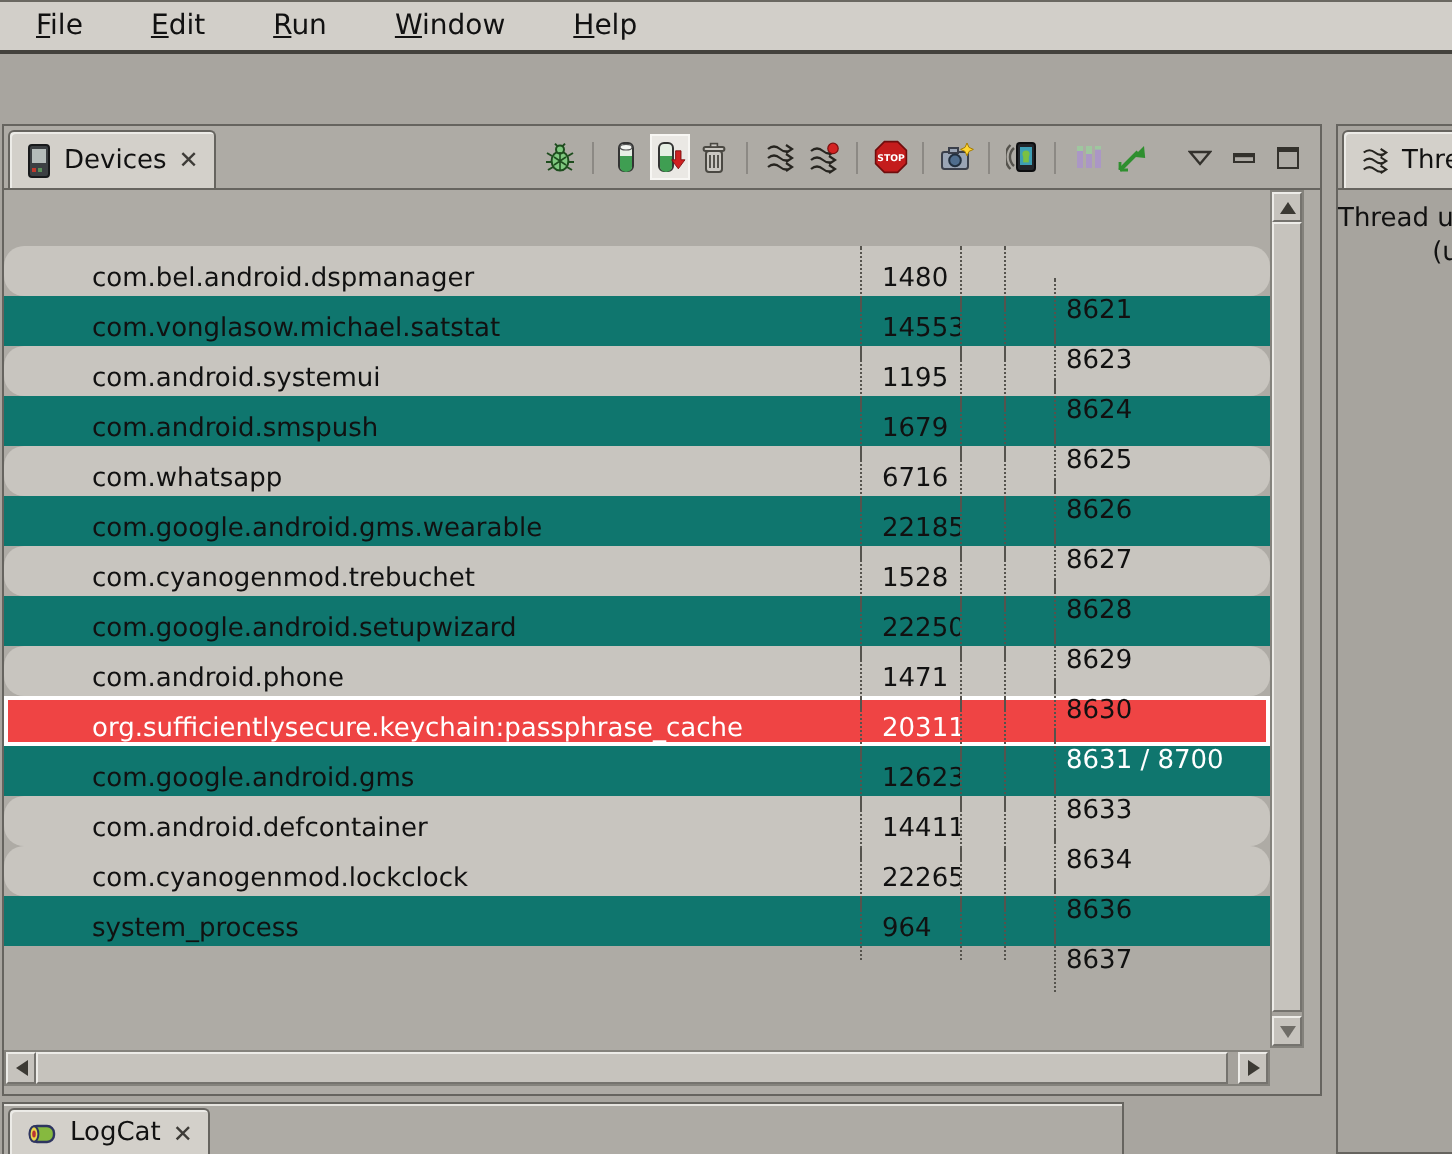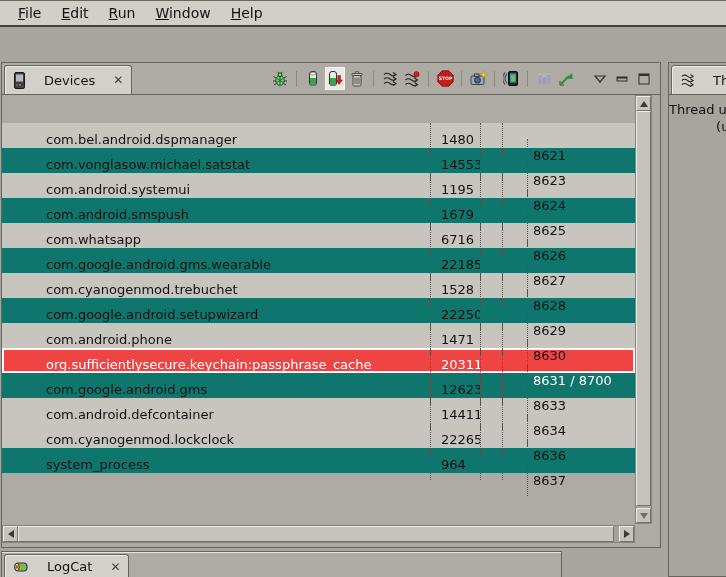--- a/index.html
+++ b/index.html
@@ -6,30 +6,30 @@
   body{
     width:726px;height:577px;position:relative;overflow:hidden;
     background:#a8a59f;
     font-family:"DejaVu Sans","Liberation Sans",sans-serif;
     font-size:13px;color:#111;
   }
   
   .menubar{
     position:absolute;left:0;top:0;width:726px;height:27px;box-sizing:border-box;
     background:#d2cfc9;border-top:1px solid #6a6861;border-bottom:2px solid #44423d;
-    display:flex;align-items:center;padding-left:8px;font-size:14px;
+    display:flex;align-items:center;padding-left:8px;font-size:14px;gap:14px;
   }
   .menu-item{padding:2px 10px;cursor:default;}
   .menu-item .mn{text-decoration:underline;}
   
   .panel{position:absolute;box-sizing:border-box;border:1px solid #66645f;background:#aeaba5;}
   .tabbar{position:relative;height:31px;border-bottom:1px solid #66645f;}
   .tab{
     position:absolute;left:2px;top:2px;height:29px;box-sizing:border-box;
-    display:flex;align-items:center;gap:18px;padding:0 8px;
+    display:flex;align-items:center;gap:6px;padding:0 8px;
     background:#d3d0ca;border:1px solid #66645f;border-bottom:none;
     border-radius:3px 3px 0 0;box-shadow:inset 1px 1px 0 #ecebe7;
     white-space:nowrap;
   }
   .close-x{font-size:12px;color:#3d3b37;line-height:1;}
   
   .toolbar{position:absolute;right:5px;top:2px;height:27px;display:flex;align-items:center;}
   .tbtn{width:20px;height:23px;display:flex;align-items:center;justify-content:center;margin:0 1px;}
   .tbtn.highlight{background:#eae8e4;box-shadow:inset 0 0 0 1px #f7f6f3;}
   .tsep{width:1px;height:16px;background:#8c8984;margin:0 5px;}
@@ -38,21 +38,21 @@
   .theader{
     position:absolute;left:0;top:32px;width:633px;height:28px;box-sizing:border-box;
     background:#b1aea8;border-bottom:2px solid #38362f;
     display:grid;grid-template-columns:428px 50px 22px 25px 1fr;align-items:center;
   }
   .hcell{height:100%;display:flex;align-items:center;box-sizing:border-box;}
   .hcell + .hcell{border-left:1px solid #45433d;}
   .hcell:first-child{padding-left:8px;}
   .tbody{position:absolute;left:0;top:60px;width:633px;height:400px;}
   .trow{height:25px;display:grid;grid-template-columns:428px 50px 22px 25px 1fr;align-items:center;box-sizing:border-box;}
-  .trow.light{background:#c8c5bf;}
+  .trow.light{background:#c8c5bf;border-radius:10px;}
   .trow.dark{background:#0f766e;}
   .trow.selected{background:#ef4444;color:#ffffff;box-shadow:inset 0 0 0 2px #ffffff;}
   .tcell{height:100%;display:flex;align-items:center;box-sizing:border-box;overflow:hidden;white-space:nowrap;}
   .tcell + .tcell{border-left:1px dotted #55534d;}
   .cell-name{padding-left:44px;}
   .cell-pid{padding-left:10px;}
   .cell-ports{padding-left:5px;margin-top:32px;}
   
   .sbtn,.sthumb{background:#c6c3bd;box-sizing:border-box;
     border:1px solid;border-color:#edece8 #75736e #75736e #edece8;}

